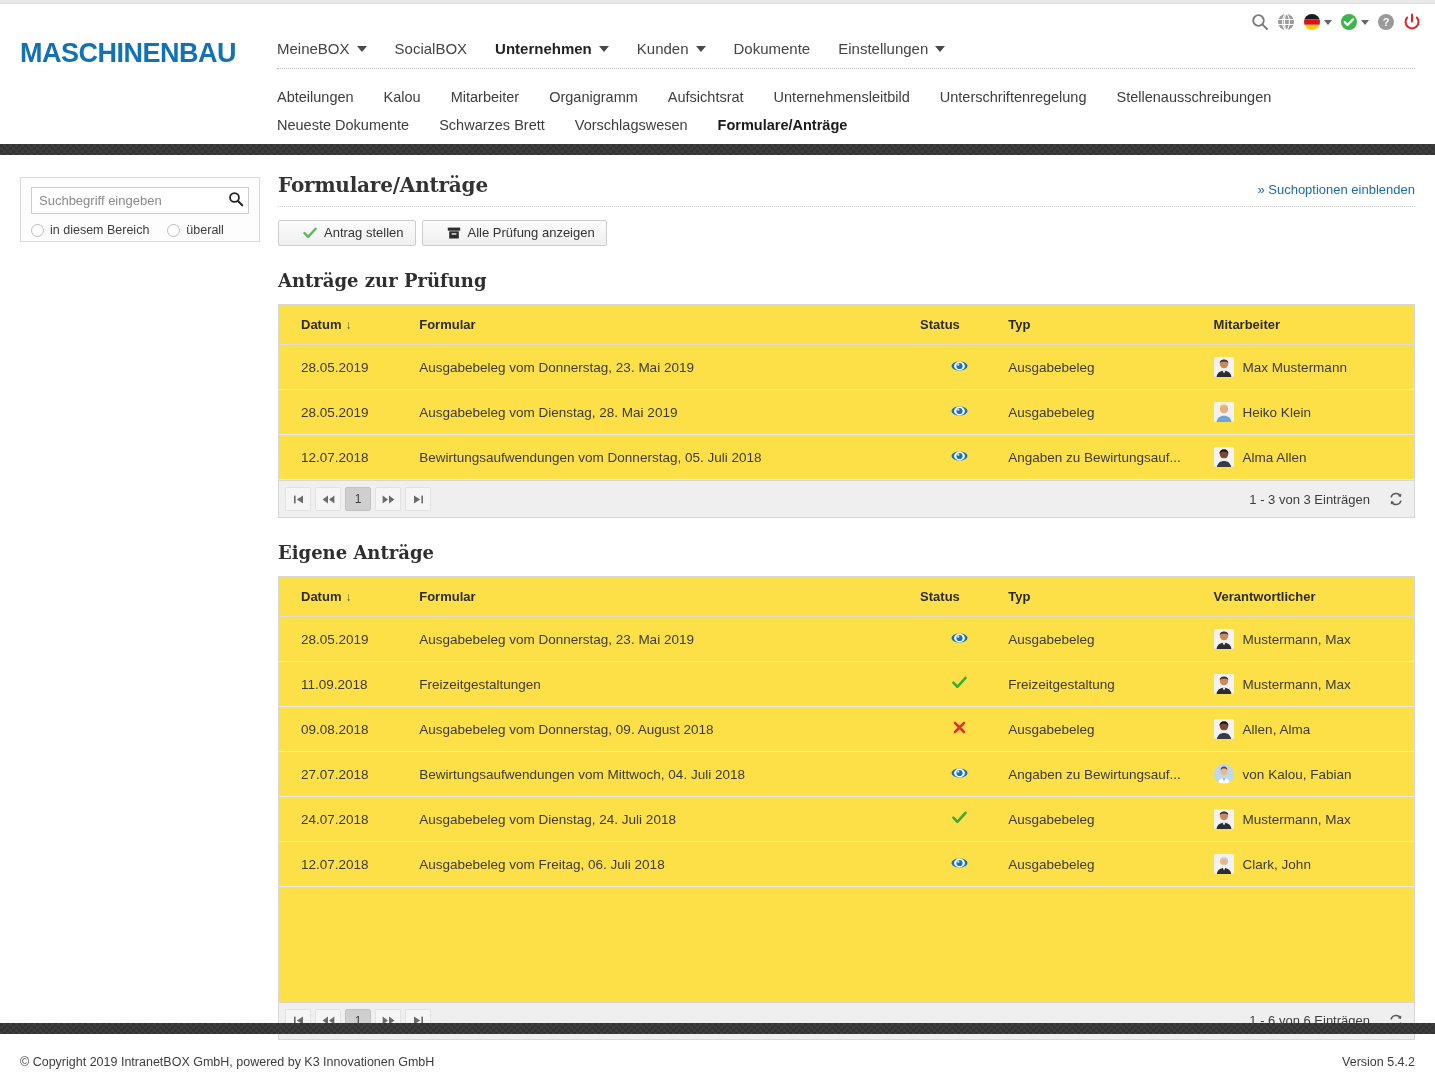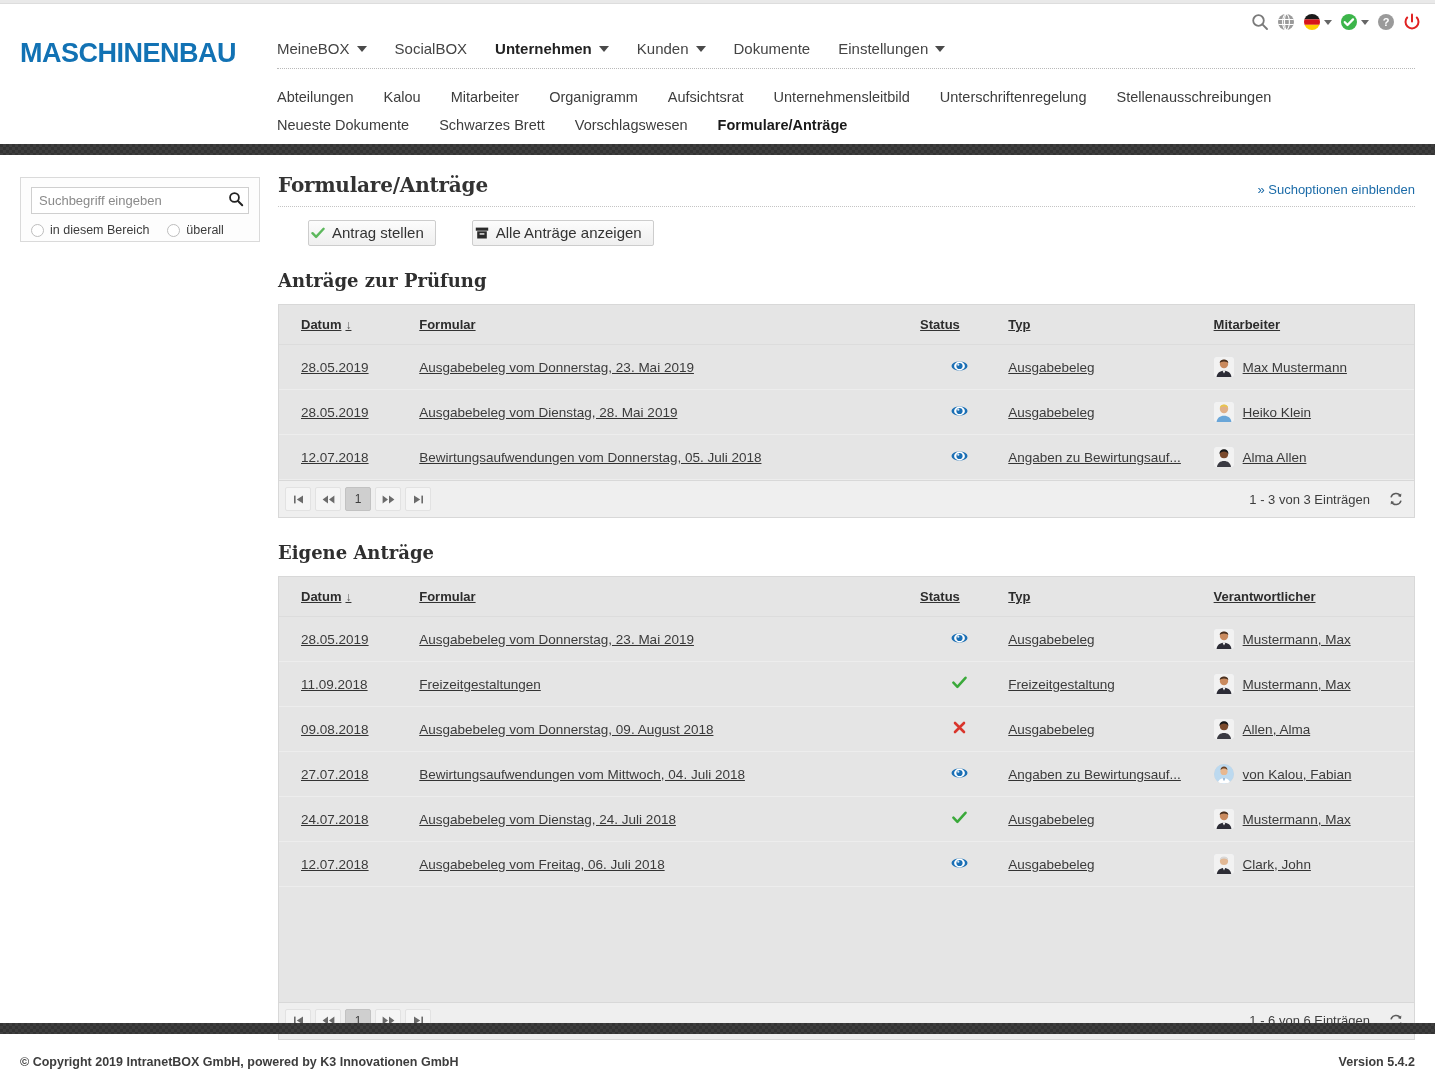--- a/index.html
+++ b/index.html
@@ -113,33 +113,32 @@
   .search-options-link {
     position: absolute; right: 0; bottom: 9px;
     font-size: 13px; color: #1b6ba8; cursor: pointer;
   }
 
   .btn-row { margin-top: 13px; display: flex; gap: 6px; }
   .btn {
     display: inline-flex; align-items: center; gap: 7px;
     background: linear-gradient(#fcfcfc, #efefef);
     border: 1px solid #cdcdcd; border-radius: 2px;
-    padding: 4px 11px 4px 2px; font-size: 15px; color: #333; cursor: pointer;
+    padding: 4px 11px 4px 24px; font-size: 13px; color: #333; cursor: pointer;
     line-height: 16px;
-    margin-left: 30px;
   }
 
   .section-title {
     font-family: "DejaVu Serif", "Liberation Serif", serif;
     font-size: 18px; font-weight: bold; color: #2f2f2f;
     margin-top: 24px; margin-bottom: 13px;
   }
 
   
-  .table-wrap { border: 1px solid #d8d8d8; border-bottom: 0; background: #e5e5e5; text-decoration: underline; }
+  .table-wrap { border: 1px solid #d8d8d8; border-bottom: 0; background: #fde047; }
   table.grid { width: 100%; border-collapse: collapse; table-layout: fixed; }
   table.grid th {
     text-align: left; font-size: 13px; font-weight: bold; color: #2c2c2c;
     padding: 12px 10px 12px 0; border-bottom: 1px solid #dcdcdc;
   }
   table.grid td {
     font-size: 13.5px; color: #3b3b3b; padding: 12px 10px 12px 0;
     border-bottom: 1px solid #ededed; vertical-align: middle;
   }
   table.grid tr:last-child td { border-bottom: 1px solid #ededed; }
@@ -181,21 +180,21 @@
     background-color: #333333;
     background-image:
       linear-gradient(45deg, rgba(255,255,255,0.055) 25%, transparent 25%, transparent 75%, rgba(255,255,255,0.055) 75%),
       linear-gradient(45deg, rgba(255,255,255,0.055) 25%, transparent 25%, transparent 75%, rgba(255,255,255,0.055) 75%);
     background-size: 6px 6px;
     background-position: 0 0, 3px 3px;
   }
   .footer {
     position: absolute; left: 0; right: 0; bottom: 0; height: 38px;
     display: flex; align-items: center; justify-content: space-between;
-    padding: 0 20px; font-size: 12.5px; color: #3d3d3d; background: #fff; font-weight: bold;
+    padding: 0 20px; font-size: 12.5px; color: #3d3d3d; background: #fff;
   }
 </style>
 </head>
 <body>
 
 <div class="top-edge"></div>
 
 <div class="header">
 
   <div class="brand">MASCHINENBAU</div>
@@ -336,21 +335,21 @@
         <span>Antrag stellen</span>
       </button>
       <button class="btn">
         <span style="line-height:0;">
           <svg width="14" height="14" viewBox="0 0 14 14">
               <rect x="0.8" y="1.6" width="12.4" height="3.1" fill="#2b2b2b"></rect>
               <rect x="2.2" y="5.3" width="9.6" height="7.2" fill="#2b2b2b"></rect>
               <rect x="4.6" y="7.3" width="4.8" height="1.3" fill="#ffffff"></rect>
             </svg>
         </span>
-        <span>Alle Anträge anzeigen</span>
+        <span>Alle Prüfung anzeigen</span>
       </button>
     </div>
 
     <div class="section-title">Anträge zur Prüfung</div>
 
     <div class="table-wrap">
       <table class="grid">
         <thead>
           <tr>
             <th class="c-datum">

